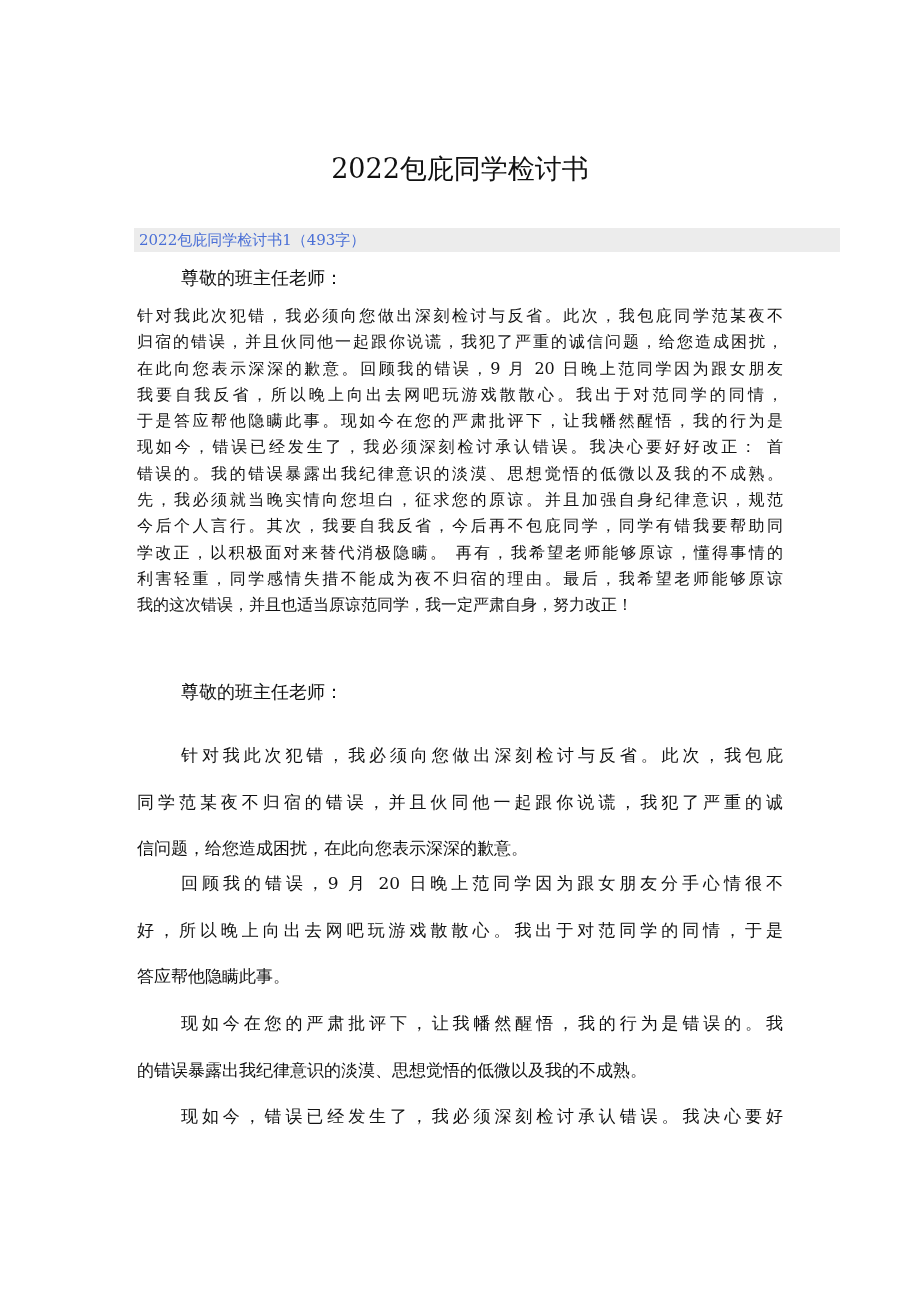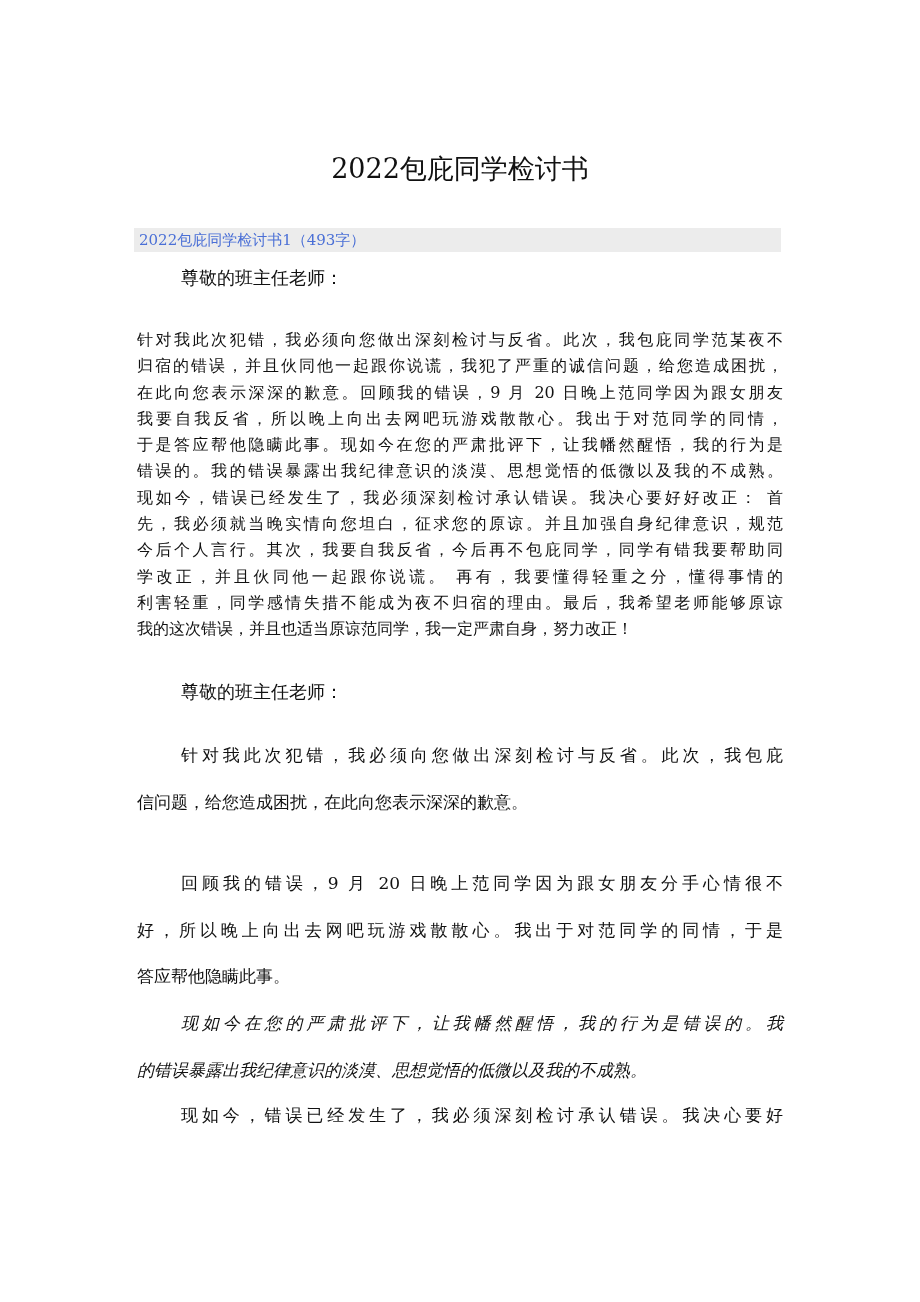--- a/index.html
+++ b/index.html
@@ -28,21 +28,21 @@
     width: 920px;
     text-align: center;
     font-size: 27px;
     line-height: 40px;
     color: #111;
     letter-spacing: 0px;
   }
   .section-heading {
     position: absolute;
     left: 134px;
-    width: 647px;
+    width: 706px;
     height: 24px;
     background: #ececec;
     color: #4a6fd6;
     font-size: 15px;
     line-height: 24px;
     padding-left: 5px;
     box-sizing: border-box;
     white-space: nowrap;
   }
   .salutation {
@@ -53,21 +53,20 @@
     white-space: nowrap;
   }
   .dense-para {
     position: absolute;
     left: 137px;
     width: 646px;
     font-size: 16px;
     line-height: 26.3px;
     text-align: justify;
     text-align-last: left;
-    margin-top: 24px;
   }
   .dense-para .ln {
     display: block;
     white-space: nowrap;
     height: 26.3px;
     text-align: justify;
     text-align-last: justify;
   }
   .dense-para .ln.last {
     text-align-last: left;
@@ -103,45 +102,46 @@
   <div class="section-heading" style="top:221px;">2022包庇同学检讨书1（493字）</div>
 
   <div class="salutation" style="top:258px;">尊敬的班主任老师：</div>
 
   <div class="dense-para" style="top:296px;">
     <span class="ln">针对我此次犯错，我必须向您做出深刻检讨与反省。此次，我包庇同学范某夜不</span>
     <span class="ln">归宿的错误，并且伙同他一起跟你说谎，我犯了严重的诚信问题，给您造成困扰，</span>
     <span class="ln">在此向您表示深深的歉意。回顾我的错误，9 月 20 日晚上范同学因为跟女朋友</span>
     <span class="ln">我要自我反省，所以晚上向出去网吧玩游戏散散心。我出于对范同学的同情，</span>
     <span class="ln">于是答应帮他隐瞒此事。现如今在您的严肃批评下，让我幡然醒悟，我的行为是</span>
+    <span class="ln">现如今，错误已经发生了，我必须深刻检讨承认错误。我决心要好好改正：  首</span>
     <span class="ln">错误的。我的错误暴露出我纪律意识的淡漠、思想觉悟的低微以及我的不成熟。</span>
-    <span class="ln">现如今，错误已经发生了，我必须深刻检讨承认错误。我决心要好好改正：  首</span>
     <span class="ln">先，我必须就当晚实情向您坦白，征求您的原谅。并且加强自身纪律意识，规范</span>
     <span class="ln">今后个人言行。其次，我要自我反省，今后再不包庇同学，同学有错我要帮助同</span>
-    <span class="ln">学改正，并且伙同他一起跟你说谎。  再有，我要懂得轻重之分，懂得事情的</span>
+    <span class="ln">学改正，以积极面对来替代消极隐瞒。  再有，我希望老师能够原谅，懂得事情的</span>
     <span class="ln">利害轻重，同学感情失措不能成为夜不归宿的理由。最后，我希望老师能够原谅</span>
     <span class="ln last">我的这次错误，并且也适当原谅范同学，我一定严肃自身，努力改正！</span>
   </div>
 
 
   <div class="salutation" style="top:672px;">尊敬的班主任老师：</div>
 
   <div class="spaced-para" style="top:723px;margin-top:12px;">
     <span class="ln first">针对我此次犯错，我必须向您做出深刻检讨与反省。此次，我包庇</span>
+    <span class="ln">同学范某夜不归宿的错误，并且伙同他一起跟你说谎，我犯了严重的诚</span>
     <span class="ln last">信问题，给您造成困扰，在此向您表示深深的歉意。</span>
   </div>
 
   <div class="spaced-para" style="top:863px;">
     <span class="ln first">回顾我的错误，9 月 20 日晚上范同学因为跟女朋友分手心情很不</span>
     <span class="ln">好，所以晚上向出去网吧玩游戏散散心。我出于对范同学的同情，于是</span>
     <span class="ln last">答应帮他隐瞒此事。</span>
   </div>
 
-  <div class="spaced-para" style="top:1003px;font-style:italic;">
+  <div class="spaced-para" style="top:1003px;">
     <span class="ln first">现如今在您的严肃批评下，让我幡然醒悟，我的行为是错误的。我</span>
     <span class="ln last">的错误暴露出我纪律意识的淡漠、思想觉悟的低微以及我的不成熟。</span>
   </div>
 
-  <div class="spaced-para" style="top:1096px;font-family:Liberation Serif, serif;">
+  <div class="spaced-para" style="top:1096px;">
     <span class="ln first">现如今，错误已经发生了，我必须深刻检讨承认错误。我决心要好</span>
   </div>
 
 </div>
 
 </body></html>

